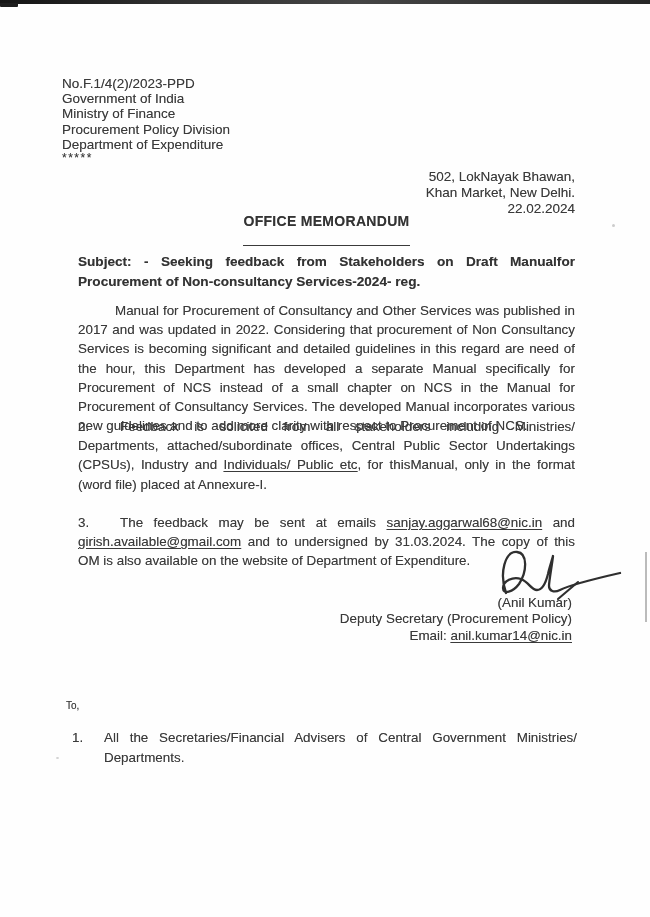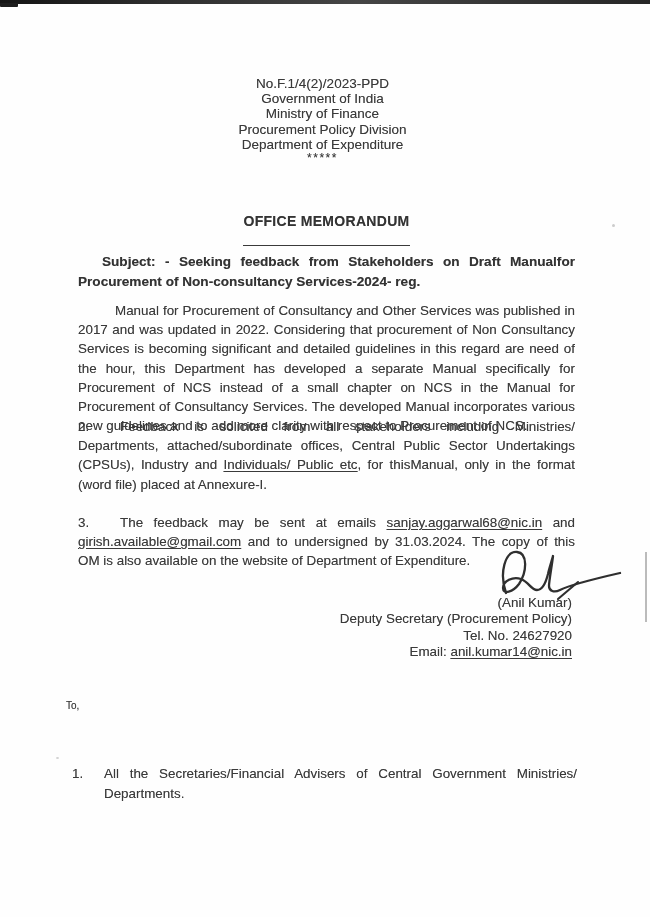--- a/index.html
+++ b/index.html
@@ -11,46 +11,46 @@
   }
   
   .scanline{position:absolute;top:0;left:0;width:650px;height:4px;
     background:linear-gradient(90deg,#141414 0%,#2e2e2e 25%,#454545 55%,#262626 100%);}
   .scanblob{position:absolute;top:3px;left:0;width:18px;height:4px;background:#1d1d1d;border-radius:1px;}
   .scanedge{position:absolute;top:552px;left:645px;width:2px;height:70px;background:rgba(120,120,120,.5);}
   .speck1{position:absolute;top:224px;left:612px;width:3px;height:3px;background:rgba(130,130,130,.4);border-radius:50%;}
   .speck2{position:absolute;top:757px;left:56px;width:3px;height:2px;background:rgba(130,130,130,.35);border-radius:50%;}
 
   
-  .hdr{position:absolute;top:76px;left:74px;width:497px;text-align:center;
+  .hdr{position:absolute;top:76px;left:62px;width:497px;text-align:left;
     font-size:13.5px;line-height:15.2px;}
   .stars{font-size:12px;letter-spacing:1.5px;line-height:13px;}
 
   .addr{position:absolute;top:169px;right:75px;text-align:right;font-size:13.5px;line-height:15.8px;}
 
   .om-title{position:absolute;top:212px;left:78px;width:497px;text-align:center;}
   .om-title span{font-weight:bold;font-size:14px;letter-spacing:.3px;color:#333;
     border-bottom:1.8px solid #3a3a3a;padding-bottom:16px;}
 
   .subject{position:absolute;top:252px;left:78px;width:497px;font-weight:bold;
     font-size:13.6px;line-height:19.5px;color:#333;}
-  .subject .l1{text-align:justify;text-align-last:justify;margin-left:24px;}
+  .subject .l1{text-align:justify;text-align-last:justify;}
 
   .para{position:absolute;left:78px;width:497px;font-size:13.4px;line-height:19.2px;text-align:justify;}
   .p1{top:301px;text-indent:37px;}
   .p2{top:417px;}
   .p3{top:513px;}
   .pnum{display:inline-block;width:42px;text-indent:0;}
 
   .sig-svg{position:absolute;top:545px;left:490px;width:145px;height:68px;}
 
   .sigblk{position:absolute;top:595px;right:78px;text-align:right;font-size:13.4px;line-height:16.4px;}
 
   .to-label{position:absolute;top:700px;left:66px;font-size:10px;}
-  .to-list{position:absolute;top:728px;left:72px;width:505px;margin-top:36px;}
+  .to-list{position:absolute;top:728px;left:72px;width:505px;}
   .to-item{font-size:13.4px;line-height:19.5px;text-align:justify;
     padding-left:32px;text-indent:-32px;margin:0 0 9px 0;}
   .inum{display:inline-block;width:32px;text-indent:0;}
 
   .u{text-decoration:underline;text-underline-offset:2px;}
 </style>
 </head>
 <body>
 
 <div class="page">
@@ -63,20 +63,25 @@
 
   <div class="hdr">
     <div>No.F.1/4(2)/2023-PPD</div>
     <div>Government of India</div>
     <div>Ministry of Finance</div>
     <div>Procurement Policy Division</div>
     <div>Department of Expenditure</div>
     <div class="stars">*****</div>
   </div>
 
+  <div class="addr">
+    <div>502, LokNayak Bhawan,</div>
+    <div>Khan Market, New Delhi.</div>
+    <div>22.02.2024</div>
+  </div>
 
   <div class="om-title">
     <span>OFFICE MEMORANDUM</span>
   </div>
 
   <div class="subject">
     <div class="l1">Subject: - Seeking feedback from Stakeholders on Draft Manualfor</div>
     <div class="l2">Procurement of Non-consultancy Services-2024- reg.</div>
   </div>
 
@@ -87,21 +92,20 @@
   <div class="para p3"><span class="pnum">3.</span><span>The feedback may be sent at emails </span><span class="u">sanjay.aggarwal68@nic.in</span><span> and </span><span class="u">girish.available@gmail.com</span><span> and to undersigned by 31.03.2024. The copy of this OM is also available on the website of Department of Expenditure.</span></div>
 
   <svg class="sig-svg" viewBox="0 0 145 68">
     <path d="M 16,48 C 9,28 15,6 27,7 C 38,8 37,27 29,39 C 23,47 13,50 13,43 C 13,36 23,31 31,34 C 39,37 41,45 47,45 C 53,45 56,37 58,29 C 59,24 62,15 63,11 C 62,20 59,36 59,41 C 59,46 64,48 70,45 C 78,41 95,36 130,28" fill="none" stroke="#2f2f2f" stroke-width="2.3" stroke-linecap="round" stroke-linejoin="round"></path>
     <path d="M 68,54 L 88,37" fill="none" stroke="#2f2f2f" stroke-width="2.1" stroke-linecap="round"></path>
   </svg>
 
   <div class="sigblk">
     <div>(Anil Kumar)</div>
     <div>Deputy Secretary (Procurement Policy)</div>
-    <div>Tel. No. 24627920</div>
     <div><span>Email: </span><span class="u">anil.kumar14@nic.in</span></div>
   </div>
 
   <div class="to-label">To,</div>
 
   <div class="to-list">
     <div class="to-item"><span class="inum">1.</span><span>All the Secretaries/Financial Advisers of Central Government Ministries/ Departments.</span></div>
   </div>
 
 </div>

